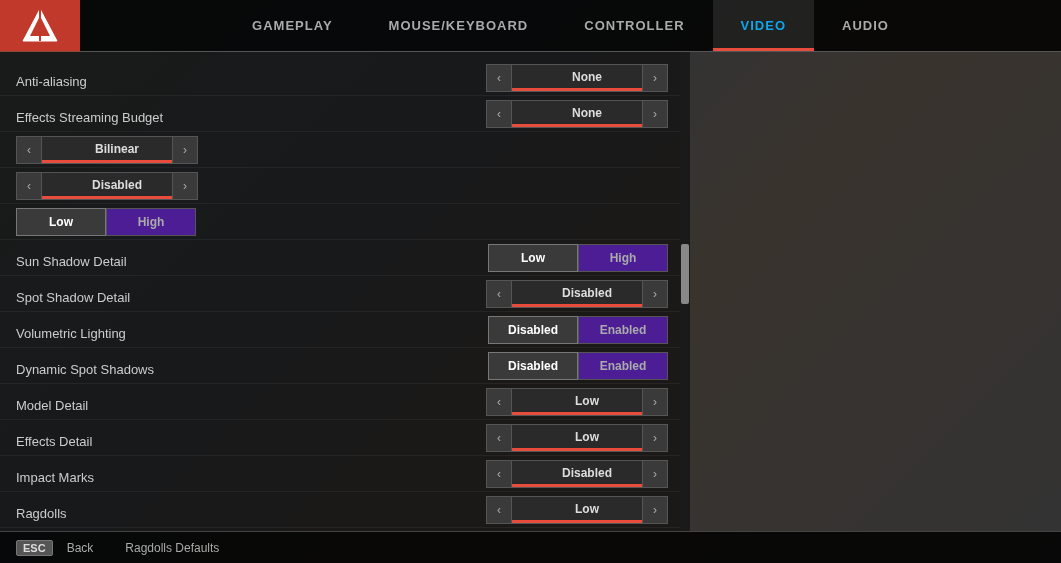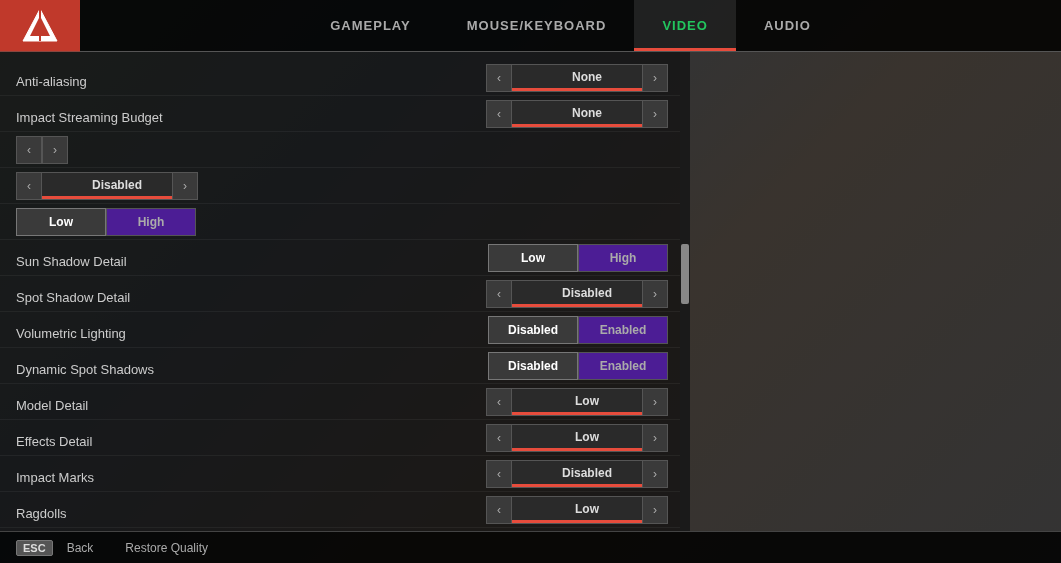--- a/index.html
+++ b/index.html
@@ -74,21 +74,21 @@
       color: #aaa;
       font-size: 13px;
       font-weight: bold;
       letter-spacing: 1px;
       text-transform: uppercase;
       cursor: pointer;
       position: relative;
     }
 
     .nav-tab.active {
-      color: #22c55e;
+      color: #0ea5e9;
       background: rgba(255,255,255,0.1);
     }
 
     .nav-tab.active::after {
       content: '';
       position: absolute;
       bottom: 0;
       left: 0;
       right: 0;
       height: 3px;
@@ -296,20 +296,21 @@
       <svg viewBox="0 0 40 40" fill="white">
         <polygon points="20,3 37,35 3,35" fill="white" stroke="white" stroke-width="1"></polygon>
         <polygon points="20,10 30,30 10,30" fill="#c0392b" stroke="#c0392b" stroke-width="0"></polygon>
         <line x1="20" y1="3" x2="20" y2="35" stroke="#c0392b" stroke-width="2"></line>
       </svg>
     </div>
   </div>
   <div class="nav-tabs">
     <div class="nav-tab">GAMEPLAY</div>
     <div class="nav-tab">MOUSE/KEYBOARD</div>
+    <div class="nav-tab">CONTROLLER</div>
     <div class="nav-tab active">VIDEO</div>
     <div class="nav-tab">AUDIO</div>
   </div>
 </div>
 
 <div class="main-content">
   <div class="settings-panel">
 
     <div id="settings-rows-container">
         <div class="setting-row">
@@ -317,33 +318,37 @@
           <div class="arrow-control setting-control">
             <div class="arrow-btn">‹</div>
             <div class="arrow-value">
               <div class="arrow-value-text">None</div>
               <div class="arrow-value-bar"></div>
             </div>
             <div class="arrow-btn">›</div>
           </div>
         </div>
         <div class="setting-row">
-          <span class="setting-label">Impact Streaming Budget</span>
+          <span class="setting-label">Effects Streaming Budget</span>
           <div class="arrow-control setting-control">
             <div class="arrow-btn">‹</div>
             <div class="arrow-value">
               <div class="arrow-value-text">None</div>
               <div class="arrow-value-bar"></div>
             </div>
             <div class="arrow-btn">›</div>
           </div>
         </div>
         <div class="setting-row">
           <div class="arrow-control setting-control">
             <div class="arrow-btn">‹</div>
+            <div class="arrow-value">
+              <div class="arrow-value-text">Bilinear</div>
+              <div class="arrow-value-bar"></div>
+            </div>
             <div class="arrow-btn">›</div>
           </div>
         </div>
         <div class="setting-row">
           <div class="arrow-control setting-control">
             <div class="arrow-btn">‹</div>
             <div class="arrow-value">
               <div class="arrow-value-text">Disabled</div>
               <div class="arrow-value-bar"></div>
             </div>
@@ -439,15 +444,15 @@
   </div>
   <div class="right-panel"></div>
 </div>
 
 <div class="bottom-bar">
   <div class="bottom-btn">
     <span class="key-badge">ESC</span>
     <span>Back</span>
   </div>
   <div class="bottom-btn">
-    <span>Restore Quality</span>
+    <span>Ragdolls Defaults</span>
   </div>
 </div>
 
 </body></html>

